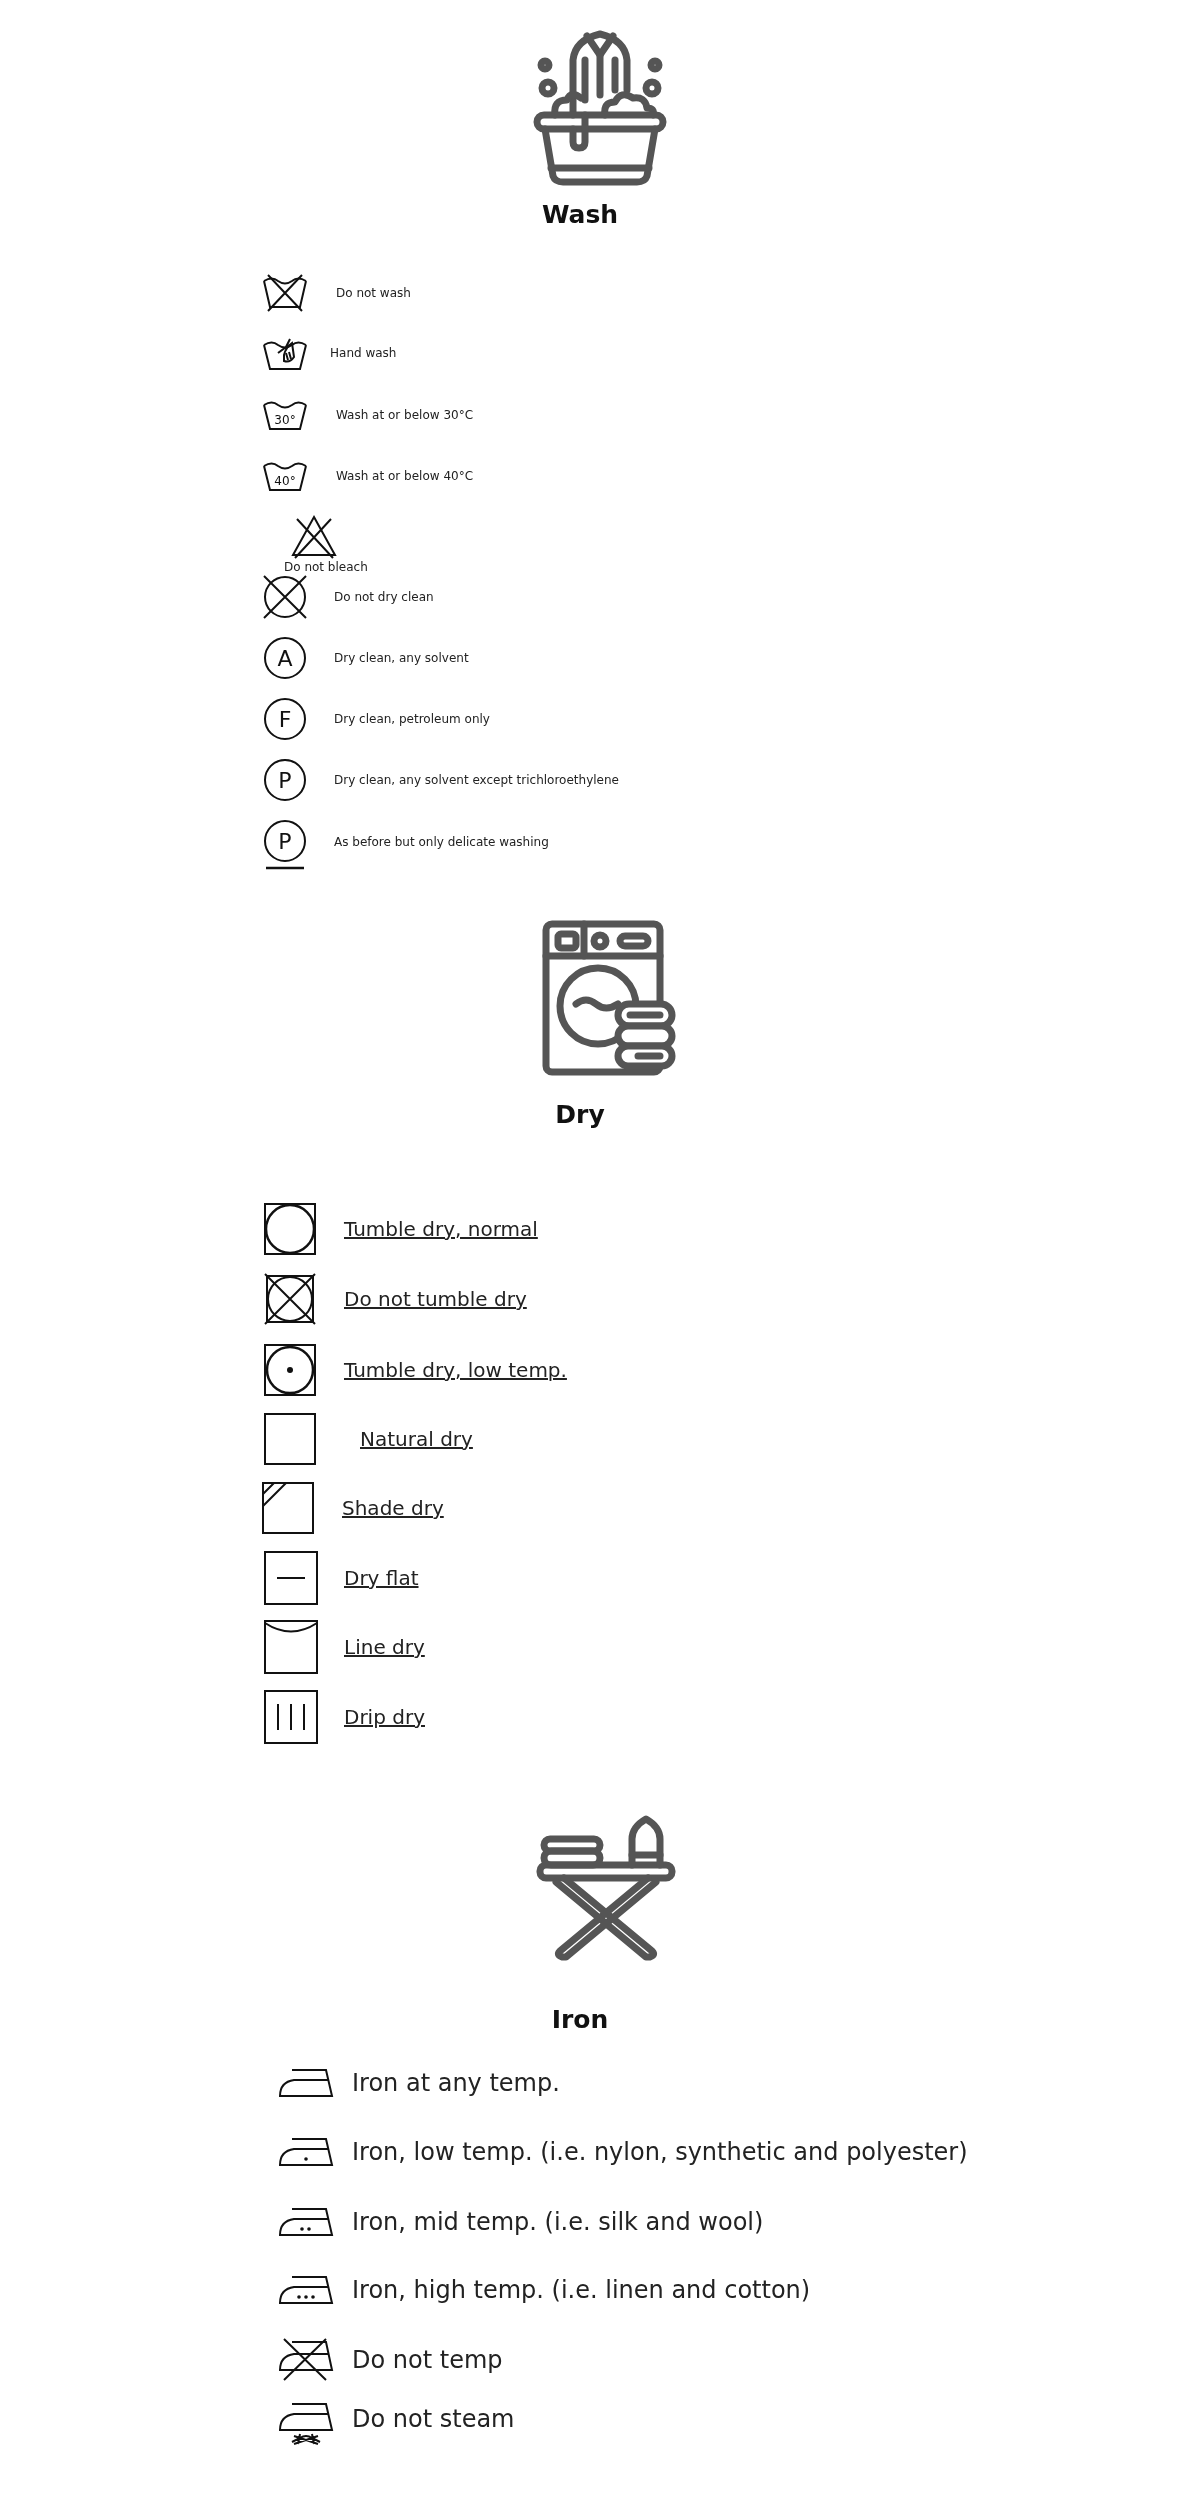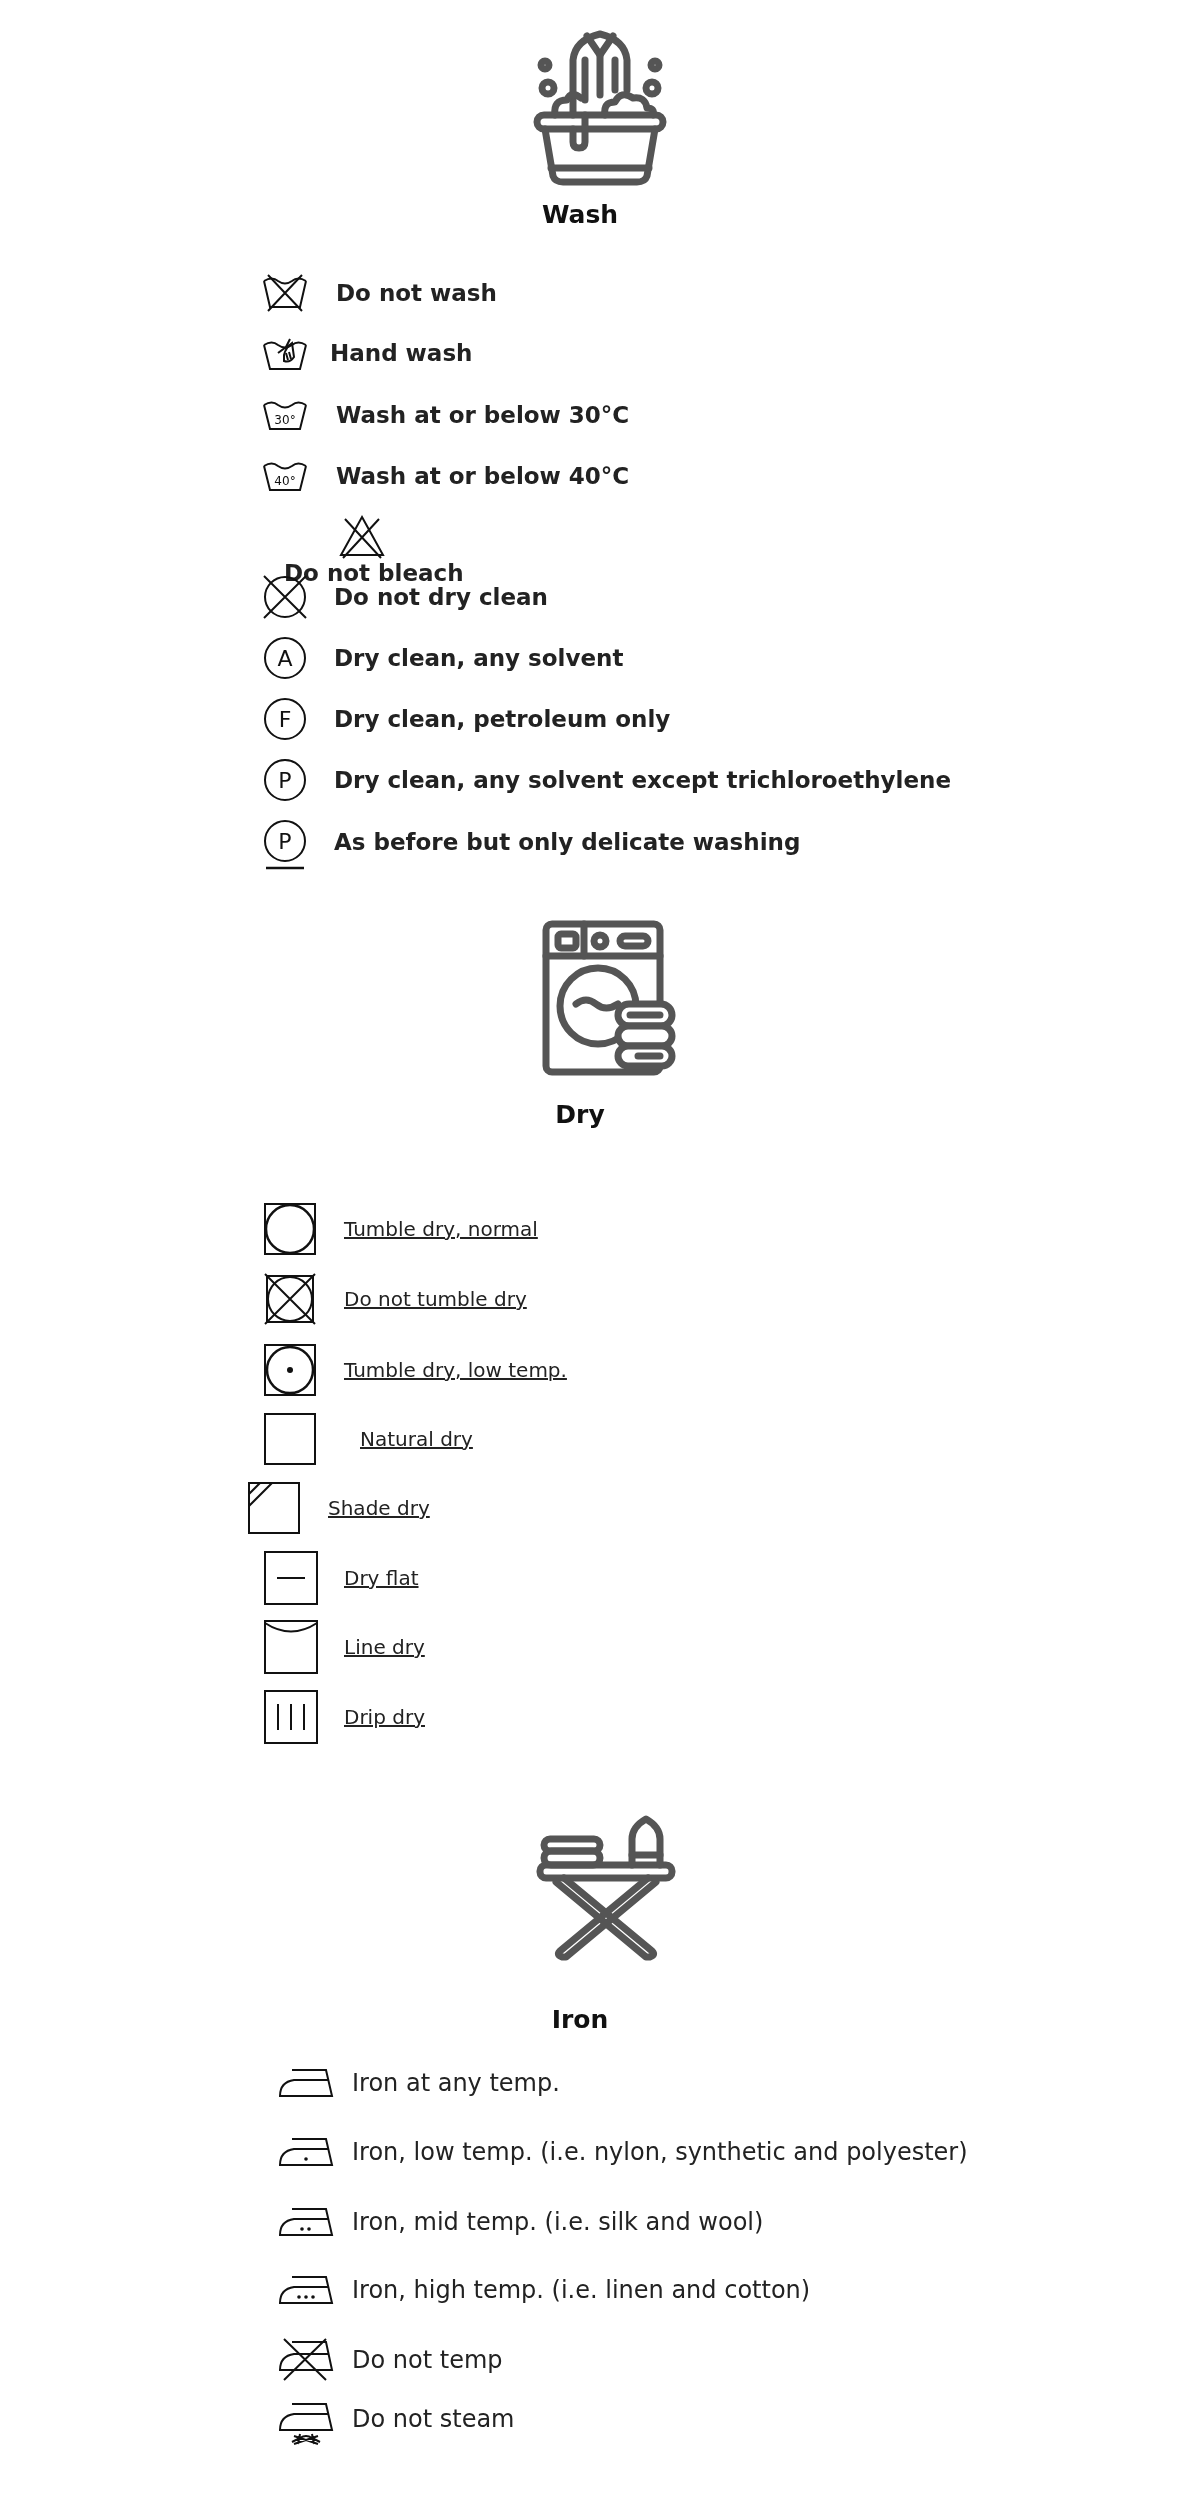--- a/index.html
+++ b/index.html
@@ -5,21 +5,21 @@
   html, body { margin: 0; padding: 0; background: #ffffff; }
   body { width: 1200px; height: 2500px; position: relative; overflow: hidden;
          font-family: "Liberation Sans", "DejaVu Sans", sans-serif; color: #222222; }
   .hero { position: absolute; left: 0; width: 1200px; text-align: center; }
   .hero svg { display: block; margin: 0 auto; }
   .section-title { position: absolute; left: 0; width: 1160px; text-align: center;
                    font-family: "DejaVu Sans", sans-serif; font-weight: bold; font-size: 25px; color: #111111; }
   .row { position: absolute; display: flex; align-items: center; }
   .row svg { flex: 0 0 auto; }
   .lbl { white-space: nowrap; color: #222222; font-family: "DejaVu Sans", sans-serif; }
-  .wash .lbl { font-size: 23px; font-weight: bold; }
+  .wash .lbl { font-size: 12px; }
   .dry .lbl { font-size: 20px; text-decoration: underline; }
   .iron .lbl { font-size: 24px; }
   svg .s { fill: none; stroke: #111111; stroke-width: 2; stroke-linecap: butt; }
   svg .hs { fill: none; stroke: #555555; stroke-width: 7; stroke-linecap: round; stroke-linejoin: round; }
   svg text { font-family: "DejaVu Sans", sans-serif; fill: #111111; }
 </style>
 </head>
 <body>
 
 <div class="hero" style="top:30px;">
@@ -179,21 +179,21 @@
       <circle cx="26" cy="26" r="3" fill="#111111"></circle>
     </svg>
     <span class="lbl" style="margin-left:28px;">Tumble dry, low temp.</span>
   </div>
   <div class="row" style="left:264px; top:1413px;">
     <svg width="52" height="52" viewBox="0 0 52 52">
       <rect class="s" x="1" y="1" width="50" height="50"></rect>
     </svg>
     <span class="lbl" style="margin-left:44px;">Natural dry</span>
   </div>
-  <div class="row" style="left:248px; top:1482px;align-items:center;">
+  <div class="row" style="left:262px; top:1482px;align-items:center;">
     <svg width="52" height="52" viewBox="0 0 52 52">
       <rect class="s" x="1" y="1" width="50" height="50"></rect>
       <path class="s" d="M1 12 L12 1 M1 24 L24 1"></path>
     </svg>
     <span class="lbl" style="margin-left:28px;">Shade dry</span>
   </div>
   <div class="row" style="left:264px; top:1551px;">
     <svg width="54" height="54" viewBox="0 0 54 54">
       <rect class="s" x="1" y="1" width="52" height="52"></rect>
       <path class="s" d="M13 27 L41 27"></path>

